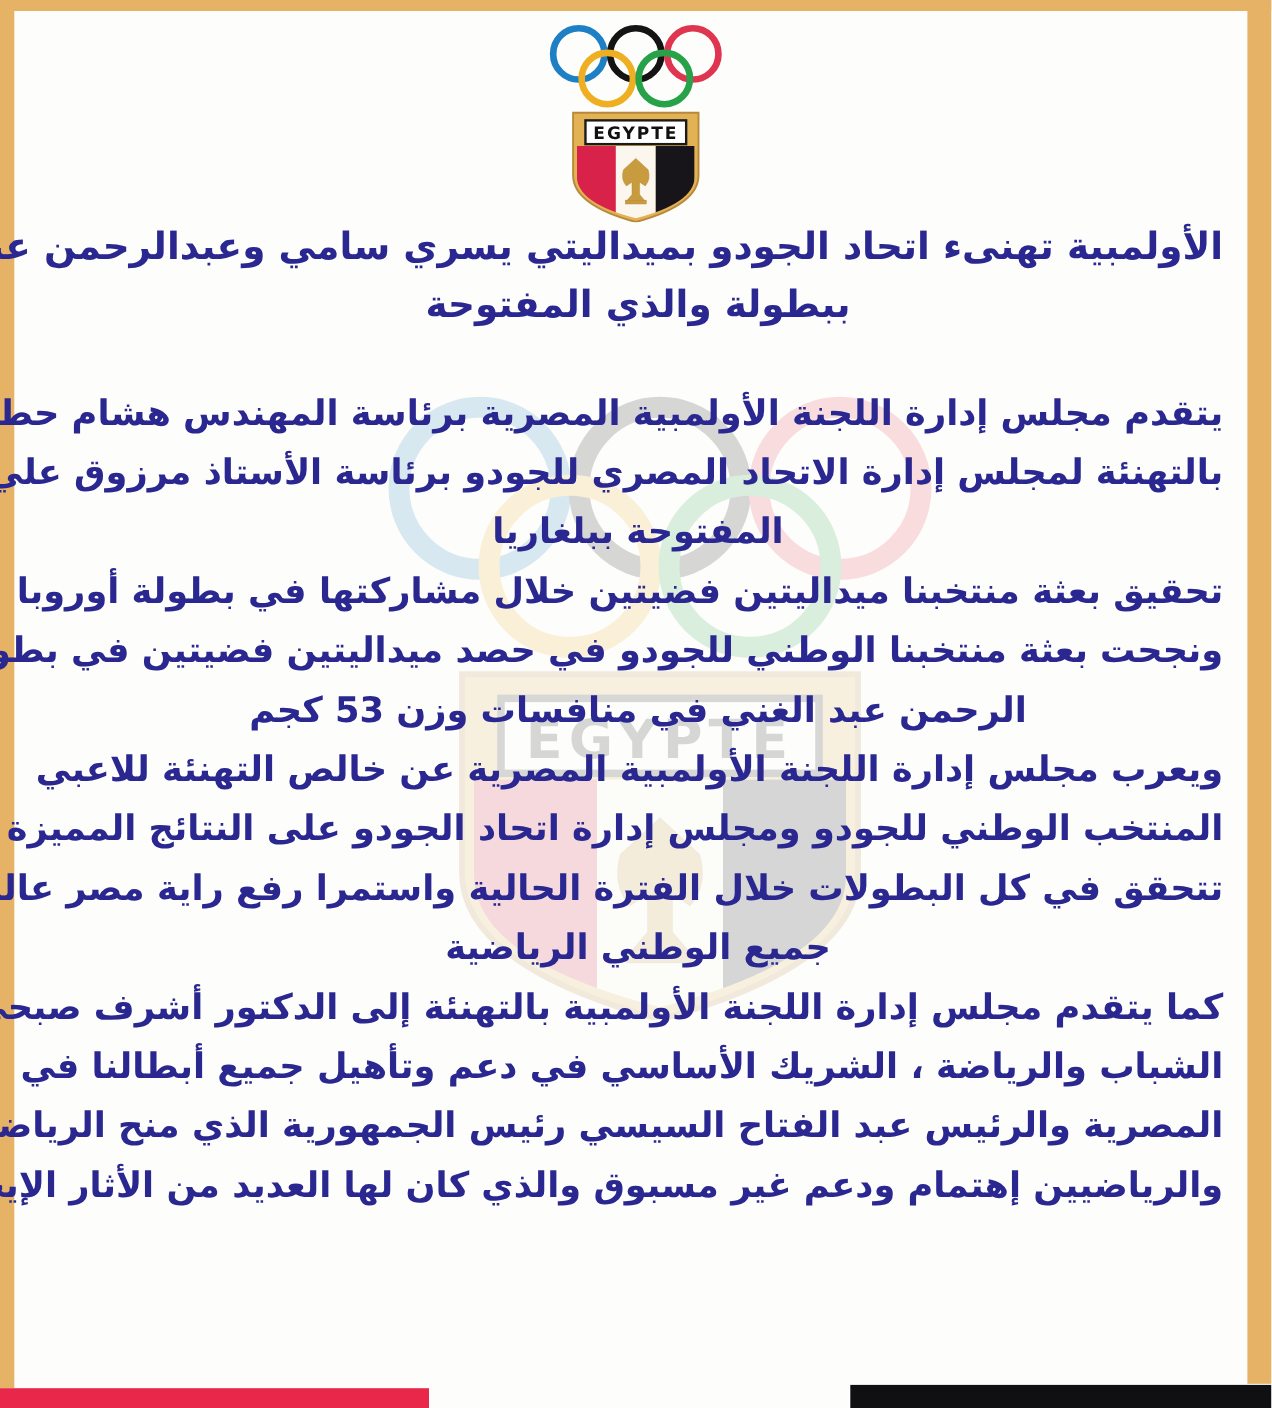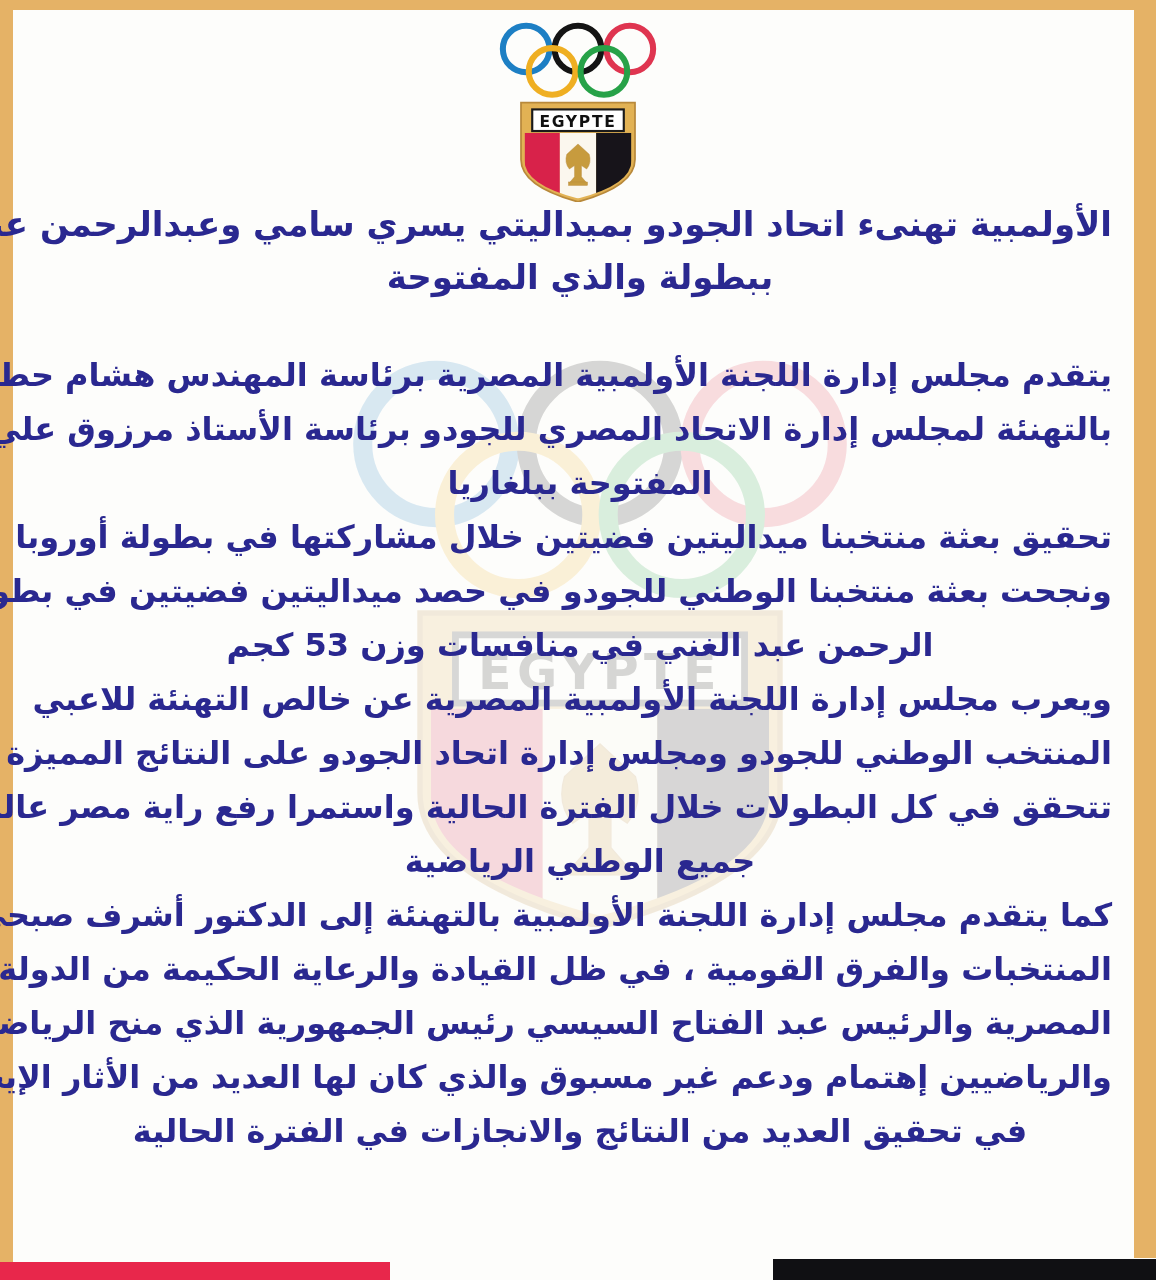--- a/index.html
+++ b/index.html
@@ -105,23 +105,22 @@
       <div class="b-line">بالتهنئة لمجلس إدارة الاتحاد المصري للجودو برئاسة الأستاذ مرزوق علي بعد</div>
       <div class="b-line">المفتوحة ببلغاريا</div>
       <div class="b-line">تحقيق بعثة منتخبنا ميداليتين فضيتين خلال مشاركتها في بطولة أوروبا</div>
       <div class="b-line">ونجحت بعثة منتخبنا الوطني للجودو في حصد ميداليتين فضيتين في بطولة</div>
       <div class="b-line">الرحمن عبد الغني في منافسات وزن 53 كجم</div>
       <div class="b-line">ويعرب مجلس إدارة اللجنة الأولمبية المصرية عن خالص التهنئة للاعبي</div>
       <div class="b-line">المنتخب الوطني للجودو ومجلس إدارة اتحاد الجودو على النتائج المميزة التي</div>
       <div class="b-line">تتحقق في كل البطولات خلال الفترة الحالية واستمرا رفع راية مصر عاليه في</div>
       <div class="b-line">جميع الوطني الرياضية</div>
       <div class="b-line">كما يتقدم مجلس إدارة اللجنة الأولمبية بالتهنئة إلى الدكتور أشرف صبحي وزير</div>
-      <div class="b-line">المنتخبات والفرق القومية ، في ظل القيادة والرعاية الحكيمة من الدولة</div>
+      <div class="b-line">الشباب والرياضة ، الشريك الأساسي في دعم وتأهيل جميع أبطالنا في</div>
       <div class="b-line">المصرية والرئيس عبد الفتاح السيسي رئيس الجمهورية الذي منح الرياضة</div>
       <div class="b-line">والرياضيين إهتمام ودعم غير مسبوق والذي كان لها العديد من الأثار الإيجابيه</div>
-      <div class="b-line">في تحقيق العديد من النتائج والانجازات في الفترة الحالية</div>
     </div>
   </div>
 
   <div class="bar-red"></div>
   <div class="bar-black"></div>
 
 </div>
 
 </body></html>

